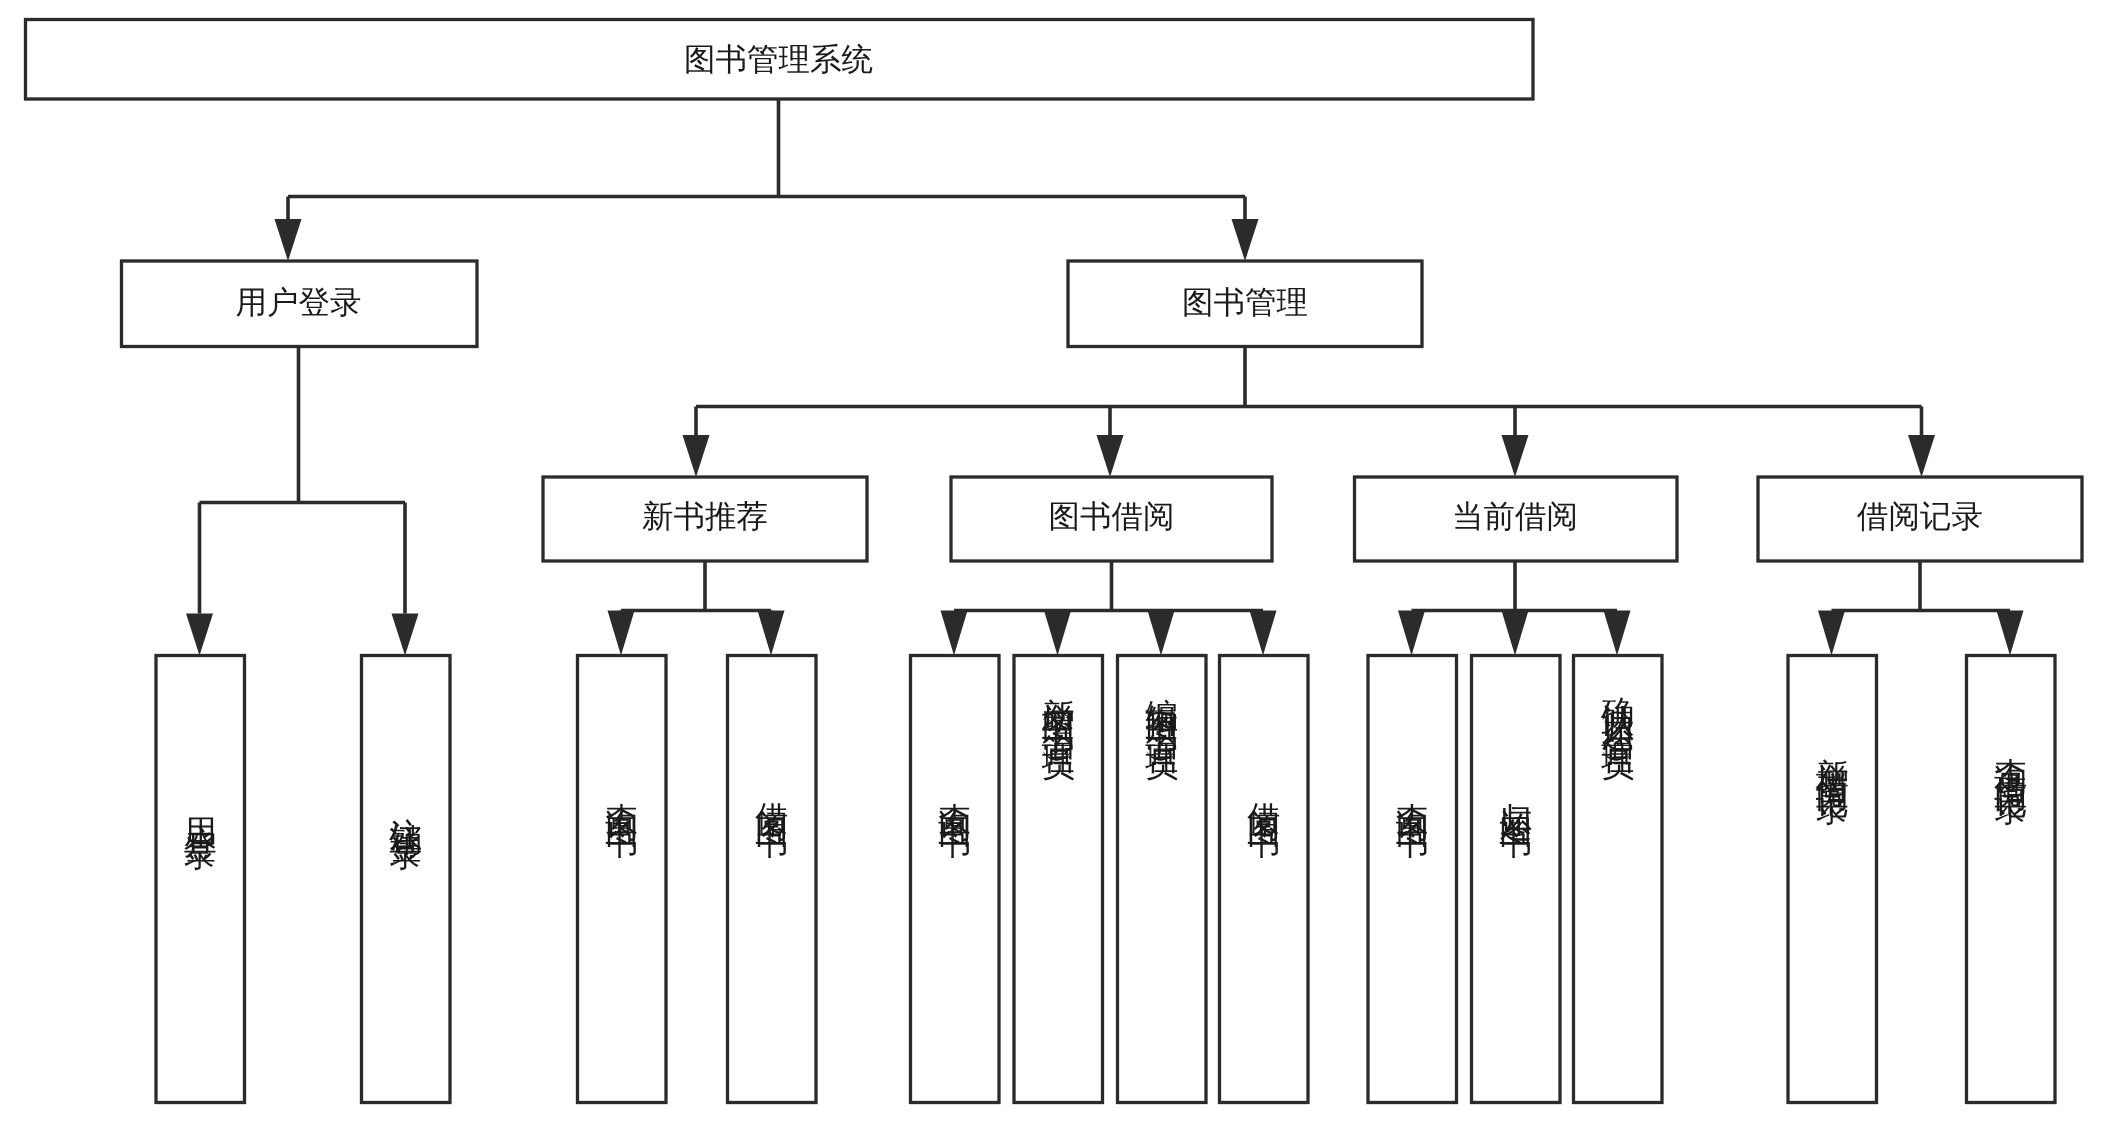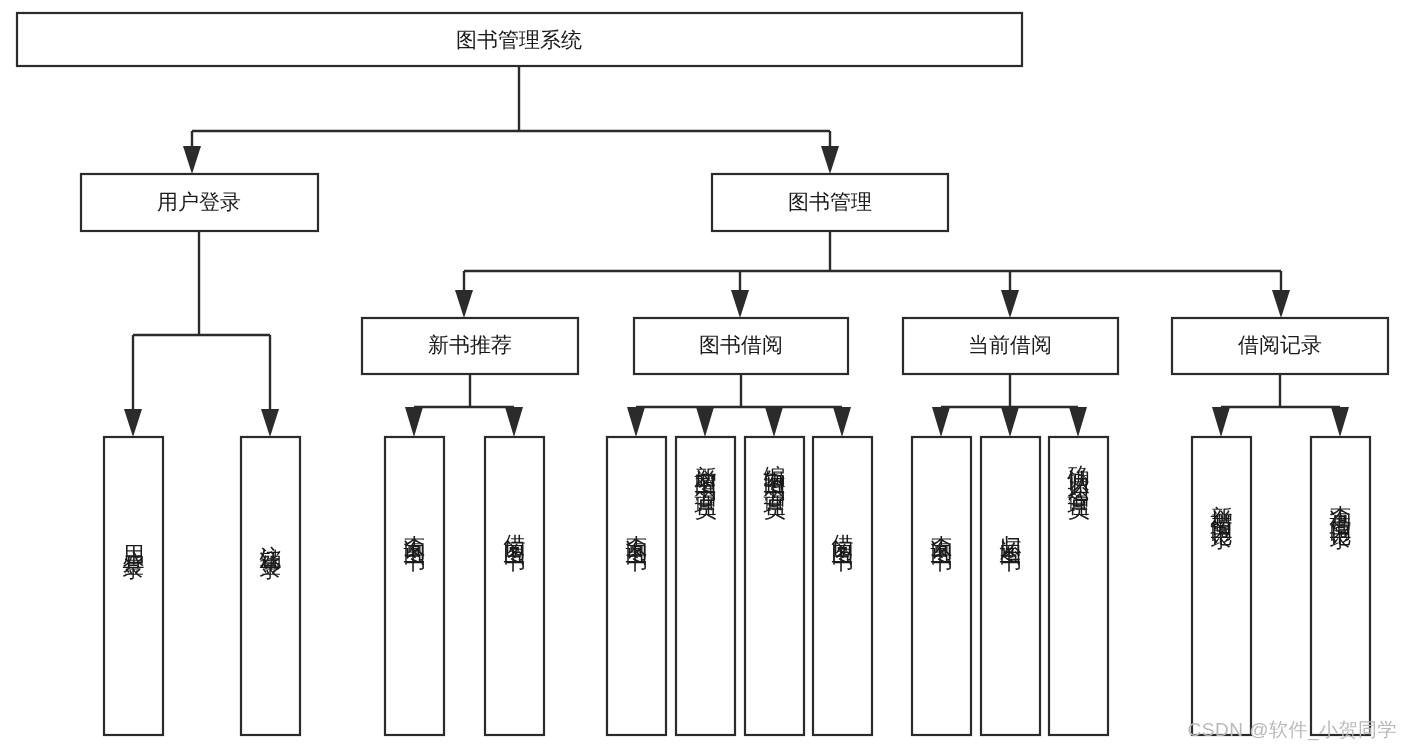--- a/index.html
+++ b/index.html
@@ -240,15 +240,14 @@
     <span class="leaf-label">确认归还（管理员）</span>
   </div>
 
   <div class="leaf-label-wrap" style="left:1192px; top:487px; width:59px; height:245px;">
     <span class="leaf-label">新增借阅记录</span>
   </div>
   <div class="leaf-label-wrap" style="left:1311px; top:487px; width:59px; height:245px;">
     <span class="leaf-label">查询借阅记录</span>
   </div>
 
-  <div class="watermark">CSDN @软件_小贺同学</div>
 
 </div>
 
 </body></html>

